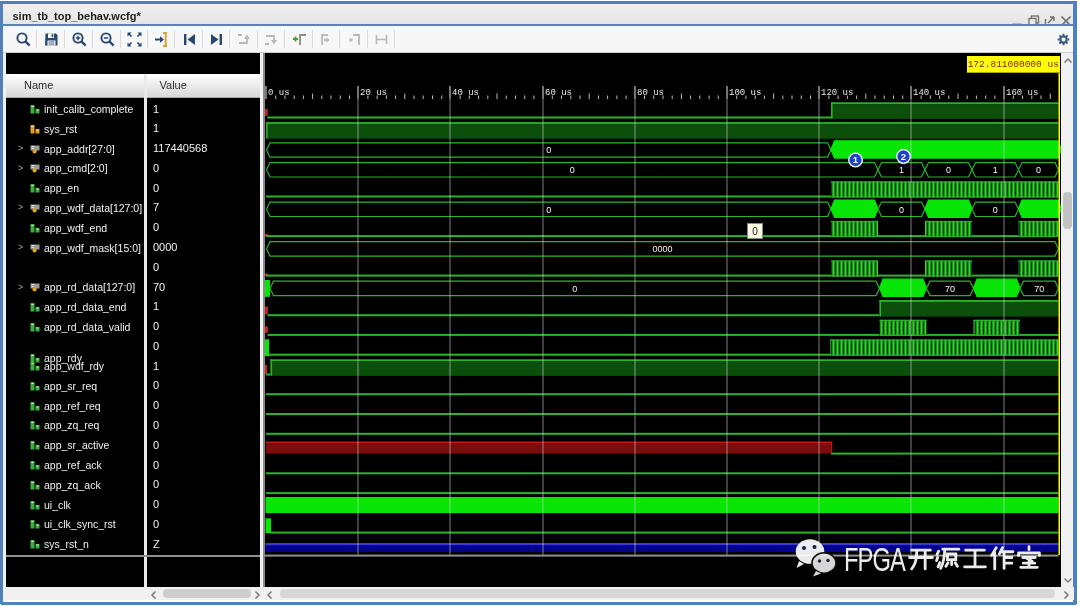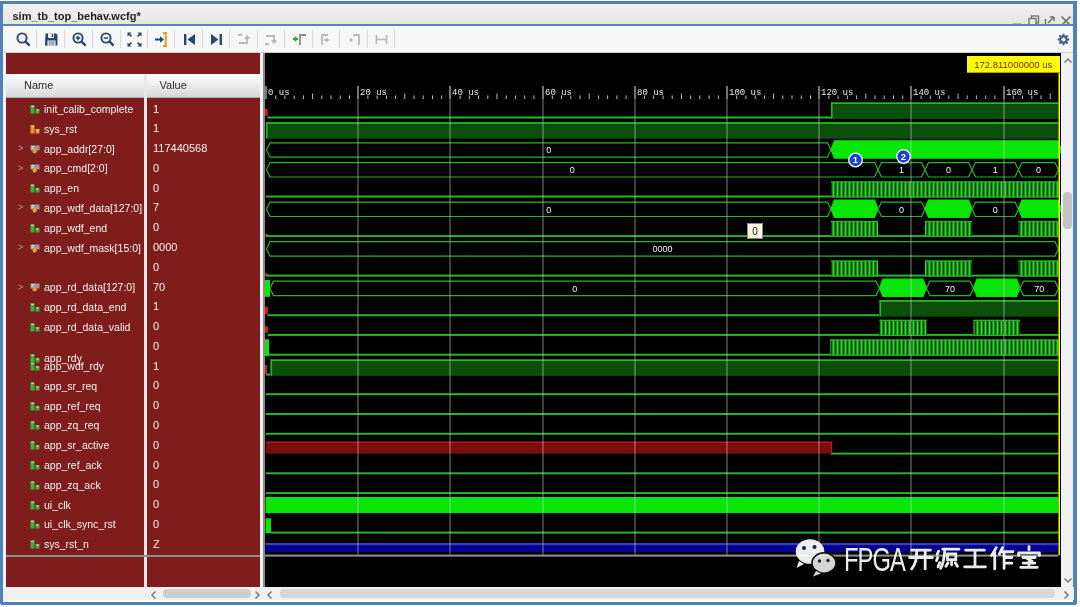--- a/index.html
+++ b/index.html
@@ -7,35 +7,35 @@
 .blueleft { position:absolute; left:0; top:1px; width:2.5px; height:603px; background:#4f81bd; }
 .blueright { position:absolute; left:1073px; top:1px; width:4px; height:603px; background:#4f81bd; }
 .bluebot { position:absolute; left:1px; top:601.5px; width:1075px; height:3px; background:#4f81bd; }
 #titlebar { position:absolute; left:2.5px; top:3.5px; width:1070.5px; height:22.5px; background:linear-gradient(#f0f0f0,#e4e4e4); }
 #title { position:absolute; left:10px; top:6.5px; font-size:11px; font-weight:bold; color:#1c1c1c; }
 #tbline { position:absolute; left:2.5px; top:24px; width:1070.5px; height:2px; background:#5585bd; }
 #toolbar { position:absolute; left:2.5px; top:26px; width:1070.5px; height:26.5px; background:#f7f7f7; border-bottom:1px solid #cfcfcf; }
 .tbi { position:absolute; top:4.5px; }
 .tsep { position:absolute; top:4px; width:1px; height:18px; background:#d9d9d9; }
 #content { position:absolute; left:2.5px; top:53px; width:1070.5px; height:546px; background:#f2f2f2; }
-#namepanel { position:absolute; left:6px; top:53px; width:253.5px; height:534px; background:#7f1d1d; }
+#namepanel { position:absolute; left:6px; top:53px; width:253.5px; height:534px; background:#000000; }
 #valpanel { position:absolute; left:146.5px; top:53px; width:113px; height:534px; }
 #vdiv { position:absolute; left:143.5px; top:74px; width:3px; height:513px; background:#e9e9e9; }
 #hdrname { position:absolute; left:6px; top:74px; width:137.5px; height:23.5px; background:linear-gradient(#ffffff,#d8d8d8); border-bottom:1px solid #aaa; }
 #hdrval  { position:absolute; left:146.5px; top:74px; width:113px; height:23.5px; background:linear-gradient(#ffffff,#d8d8d8); border-bottom:1px solid #aaa; }
 #hdrname span, #hdrval span { position:absolute; top:5px; font-size:11px; font-weight:normal; color:#2a2a2a; }
 .nrow { position:absolute; left:0; width:137.5px; height:19.85px; color:#f2f2f2; font-size:10.5px; }
 .nrow .exp { position:absolute; left:12px; top:4.5px; font-size:9px; color:#aaaaaa; font-family:"Liberation Sans",sans-serif; }
 .nrow .ic { position:absolute; left:24px; top:5px; }
 .nrow .nt { position:absolute; left:38px; top:4px; white-space:nowrap; }
 .vrow { position:absolute; left:6.5px; width:106px; height:19.85px; color:#f2f2f2; font-size:11px; padding-top:3.6px; }
 #nsep { position:absolute; left:6px; top:554.6px; width:253.5px; height:2px; background:#909090; z-index:5; }
 #waveborder { position:absolute; left:262.5px; top:53px; width:2px; height:534px; background:#8a8a8a; }
 #tooltip { position:absolute; left:747px; top:222.5px; width:16px; height:16.5px; background:#fbf8e0; border:1px solid #8a8a8a; font-size:10px; color:#111; text-align:center; line-height:15px; z-index:6; }
-#ybox { position:absolute; left:967px; top:55.5px; width:92.5px; height:17.5px; background:#ffff00; border-bottom:1px solid #b0a000; color:#7c1f1f; font-size:9.5px; font-family:Liberation Sans, sans-serif; line-height:17px; text-align:center; z-index:6; }
+#ybox { position:absolute; left:967px; top:55.5px; width:92.5px; height:17.5px; background:#ffff00; border-bottom:1px solid #b0a000; color:#7c1f1f; font-size:9.5px; font-family:Liberation Mono, monospace; line-height:17px; text-align:center; z-index:6; }
 #wm { position:absolute; left:790px; top:537px; width:266px; height:40px; z-index:7; opacity:0.92; }
 #wmtext { position:absolute; left:54px; top:4px; color:#fff; font-size:25px; letter-spacing:-1px; transform:scale(0.95,1.3); transform-origin:left top; font-family:"Liberation Sans",sans-serif; }
 #vsb { position:absolute; left:1061.5px; top:53px; width:11.5px; height:534px; background:#f0f0f0; }
 #vsb .th { position:absolute; left:1.5px; top:139px; width:8.5px; height:37px; background:#c2c2c2; border-radius:4px; }
 #hsb { position:absolute; left:2.5px; top:587px; width:1071px; height:12.5px; background:#f0f0f0; }
 #hsb .th1 { position:absolute; left:160px; top:1.5px; width:88px; height:9px; background:#cdcdcd; border-radius:4px; }
 #hsb .th2 { position:absolute; left:277px; top:1.5px; width:775px; height:9px; background:#d7d7d7; border-radius:4px; }
 #winbtns svg { position:absolute; top:11px; }
 </style></head>
 <body>

